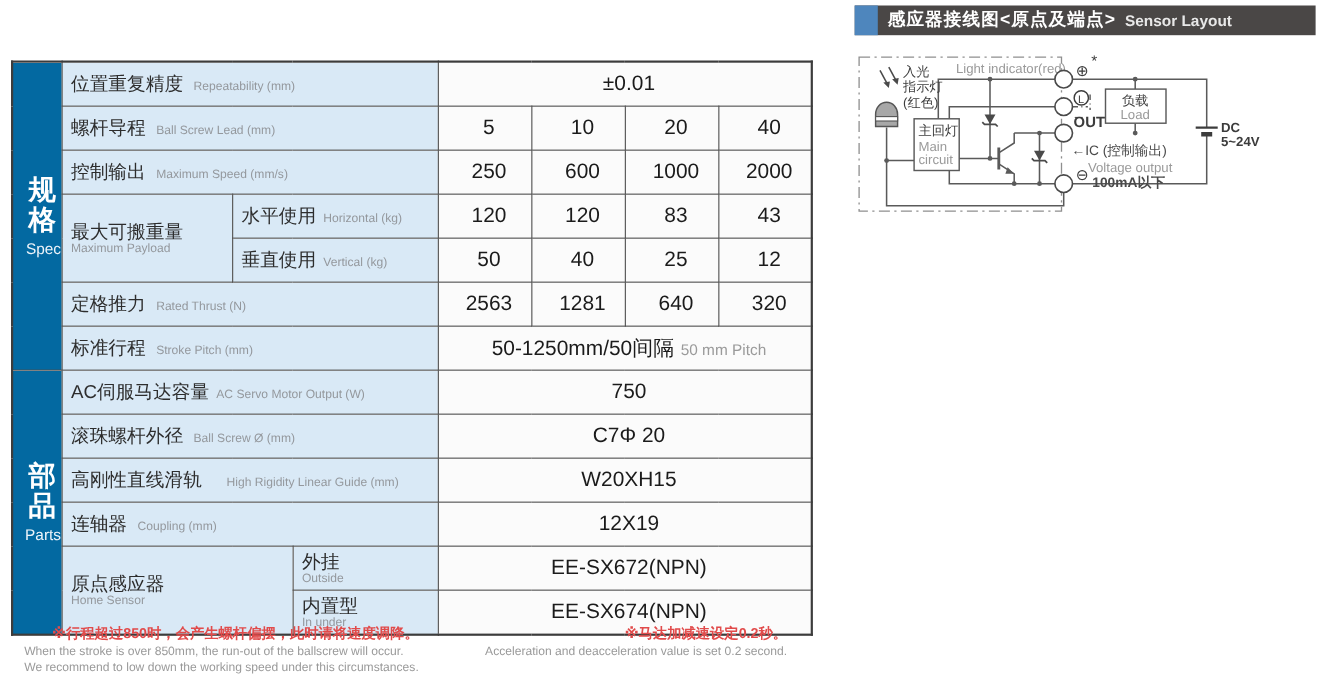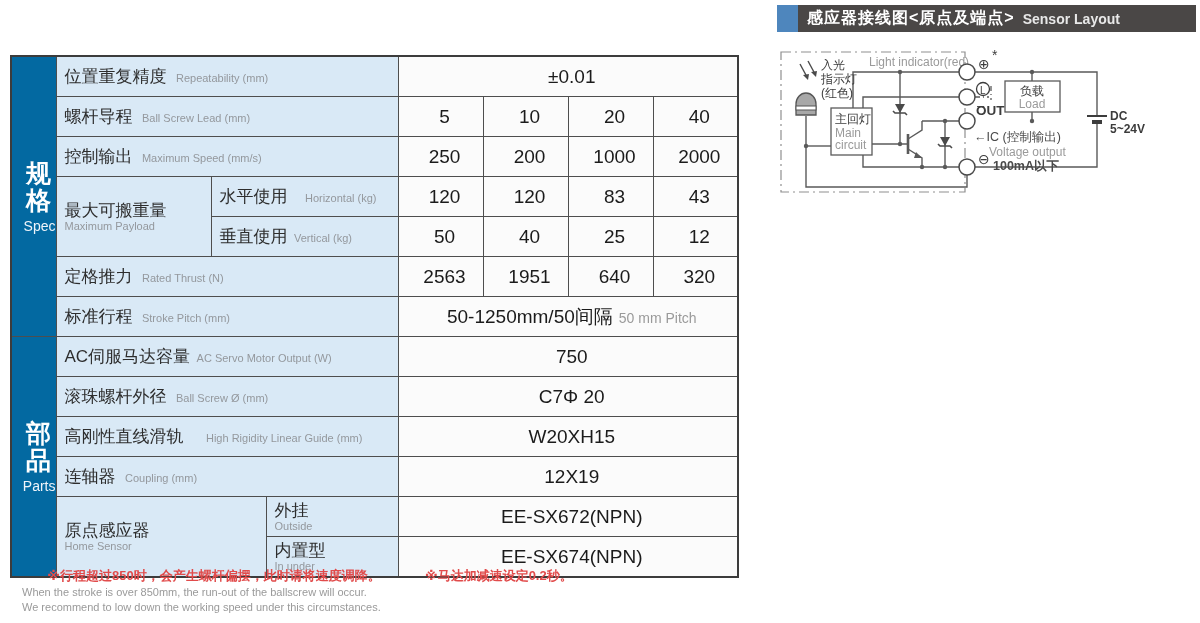--- a/index.html
+++ b/index.html
@@ -89,32 +89,32 @@
         <td class="val">10</td>
         <td class="val">20</td>
         <td class="val">40</td>
       </tr>
       <tr>
         <td class="lbl" colspan="3">
           <span class="zh">控制输出</span>
           <span class="en">Maximum Speed (mm/s)</span>
         </td>
         <td class="val">250</td>
-        <td class="val">200</td>
+        <td class="val">600</td>
         <td class="val">1000</td>
         <td class="val">2000</td>
       </tr>
       <tr>
         <td class="lbl stack" rowspan="2">
           <span class="zh">最大可搬重量</span>
           <span class="en">Maximum Payload</span>
         </td>
         <td class="sub" colspan="2">
           <span class="zh">水平使用</span>
-          <span class="en" style="margin-left:13px;">Horizontal (kg)</span>
+          <span class="en" style="margin-left:2px;">Horizontal (kg)</span>
         </td>
         <td class="val">120</td>
         <td class="val">120</td>
         <td class="val">83</td>
         <td class="val">43</td>
       </tr>
       <tr>
         <td class="sub" colspan="2">
           <span class="zh">垂直使用</span>
           <span class="en" style="margin-left:2px;">Vertical (kg)</span>
@@ -123,21 +123,21 @@
         <td class="val">40</td>
         <td class="val">25</td>
         <td class="val">12</td>
       </tr>
       <tr>
         <td class="lbl" colspan="3">
           <span class="zh">定格推力</span>
           <span class="en">Rated Thrust (N)</span>
         </td>
         <td class="val">2563</td>
-        <td class="val">1951</td>
+        <td class="val">1281</td>
         <td class="val">640</td>
         <td class="val">320</td>
       </tr>
       <tr>
         <td class="lbl" colspan="3">
           <span class="zh">标准行程</span>
           <span class="en">Stroke Pitch (mm)</span>
         </td>
         <td class="val" colspan="4">
           <span>50-1250mm/50间隔</span><span class="val-sub">50 mm Pitch</span>
@@ -197,20 +197,21 @@
     </tbody>
   </table>
 
   <div class="note" id="note-left">
     <div class="red">※行程超过850时，会产生螺杆偏摆，此时请将速度调降。</div>
     <div class="gray">When the stroke is over 850mm, the run-out of the ballscrew will occur.</div>
     <div class="gray">We recommend to low down the working speed under this circumstances.</div>
   </div>
   <div class="note" id="note-right">
     <div class="red">※马达加减速设定0.2秒。</div>
+    <div class="gray">Acceleration and deacceleration value is set 0.2 second.</div>
   </div>
 
   <svg id="diagram" width="420" height="175" viewBox="0 0 420 175">
 
     <rect x="4" y="10" width="184" height="140" fill="none" stroke="#8f8f8f" stroke-width="1.2" stroke-dasharray="10 4 2 4"></rect>
 
     <g>
       <polyline class="wire" points="76,66 76,30 190,30"></polyline>
       <polyline class="wire" points="86,66 86,55 190,55"></polyline>
       <polyline class="wire" points="95,102 131,102"></polyline>

